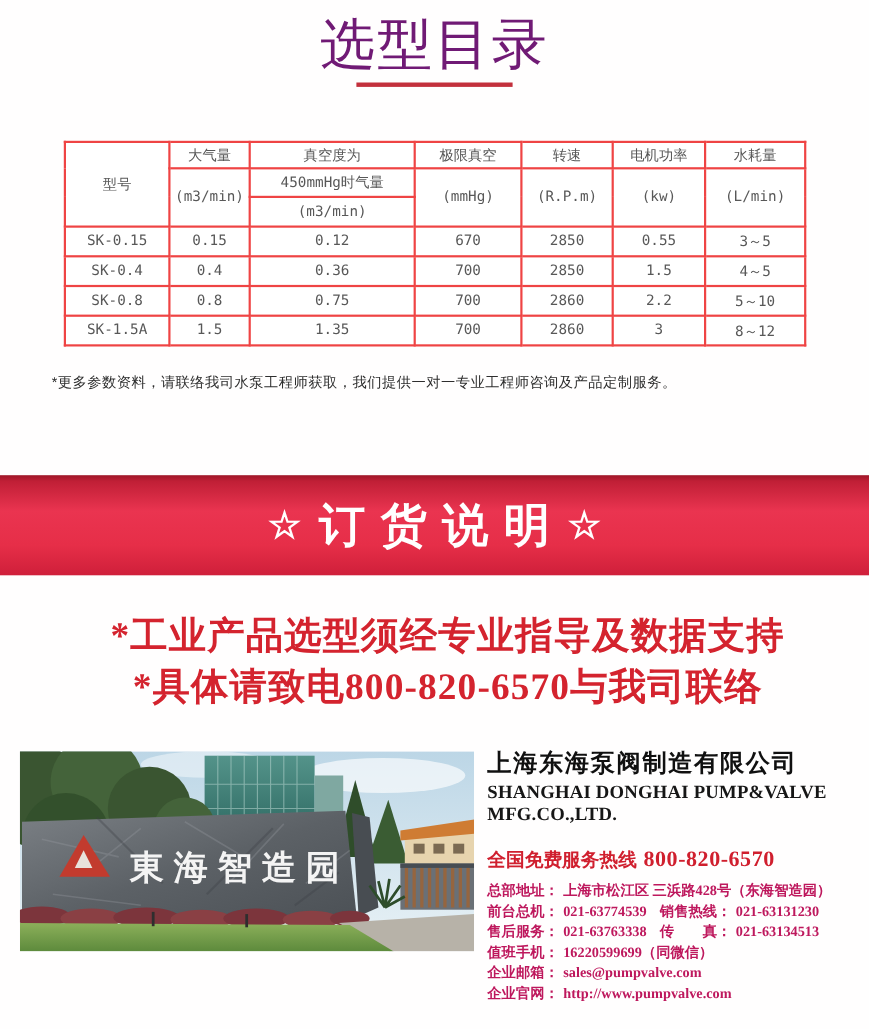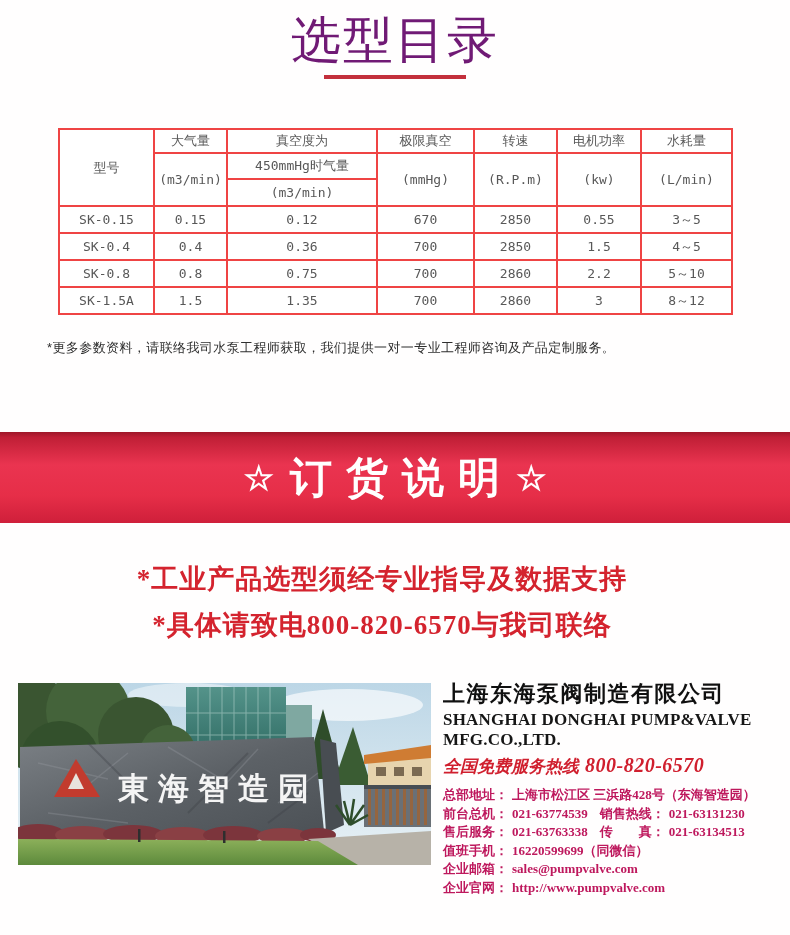--- a/index.html
+++ b/index.html
@@ -23,30 +23,30 @@
   
   .banner{position:absolute;left:0;top:432px;width:790px;height:91px;
           background:linear-gradient(180deg,#9e1728 0%,#c01f36 6%,#ea3450 36%,#e62e48 70%,#cf1f3a 100%);
           display:flex;align-items:center;justify-content:center;color:#ffffff;}
   .banner .star{font-size:34px;font-weight:700;line-height:1;}
   .banner .t{font-size:42px;font-weight:900;letter-spacing:14px;margin:0 2px 0 16px;line-height:1;}
 
   
   .notice{position:absolute;left:0;top:556px;width:764px;text-align:center;
           font-family:"Liberation Serif",serif;font-weight:700;color:#d4232e;
-          font-size:27px;line-height:46px;letter-spacing:1px;}
+          font-size:34px;line-height:46px;letter-spacing:1px;padding-left:25px;}
 
   
   .photo{position:absolute;left:18px;top:683px;width:417px;height:182px;overflow:hidden;}
   .photo svg{display:block;}
 
   .info{position:absolute;left:443px;top:681px;width:347px;}
   .name-cn{font-size:22px;line-height:26px;font-weight:900;color:#101010;letter-spacing:1.5px;}
   .name-en{font-family:"Liberation Serif",serif;font-size:17px;font-weight:700;color:#161616;margin-top:3px;letter-spacing:.2px;}
-  .hotline{margin-top:4px;font-family:"Liberation Serif",serif;font-weight:700;color:#d01f2e;font-size:17px;font-style:italic;}
+  .hotline{margin-top:20px;font-family:"Liberation Serif",serif;font-weight:700;color:#d01f2e;font-size:17px;}
   .hotline .num{font-size:20px;letter-spacing:.5px;margin-left:6px;}
   .contacts{margin-top:8px;font-family:"Liberation Serif",serif;font-weight:700;color:#be185d;
             font-size:13px;line-height:18.5px;}
   .c-line .v{margin-left:4px;}
   .c-line .pair2{margin-left:12px;}
 </style>
 </head>
 <body>
 
 <div id="page">

